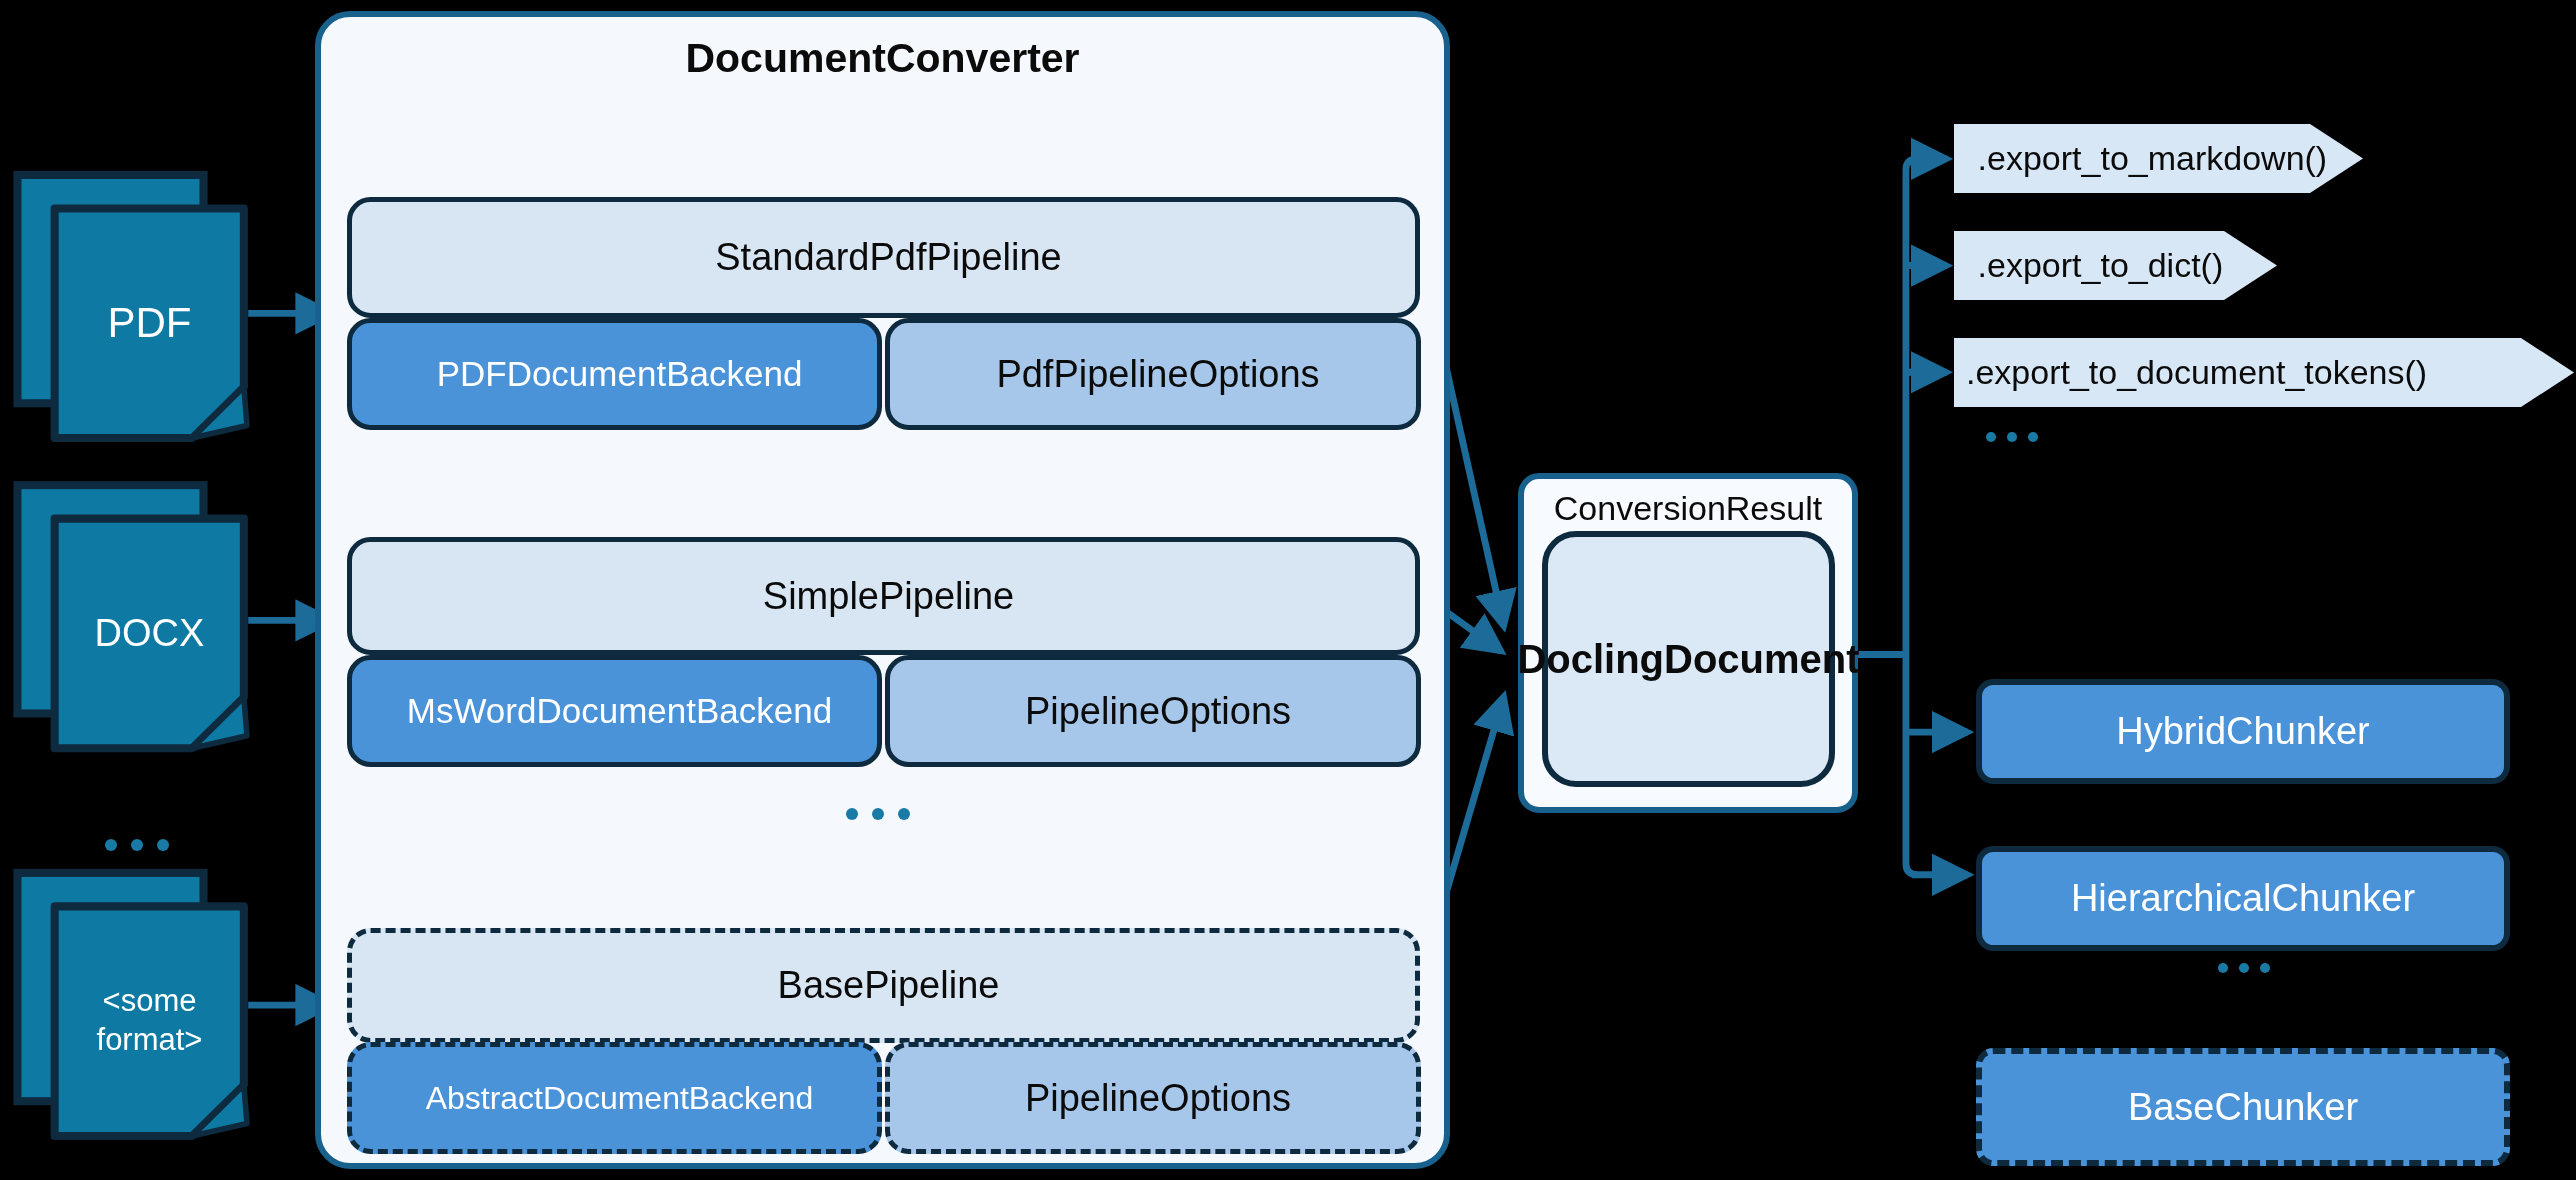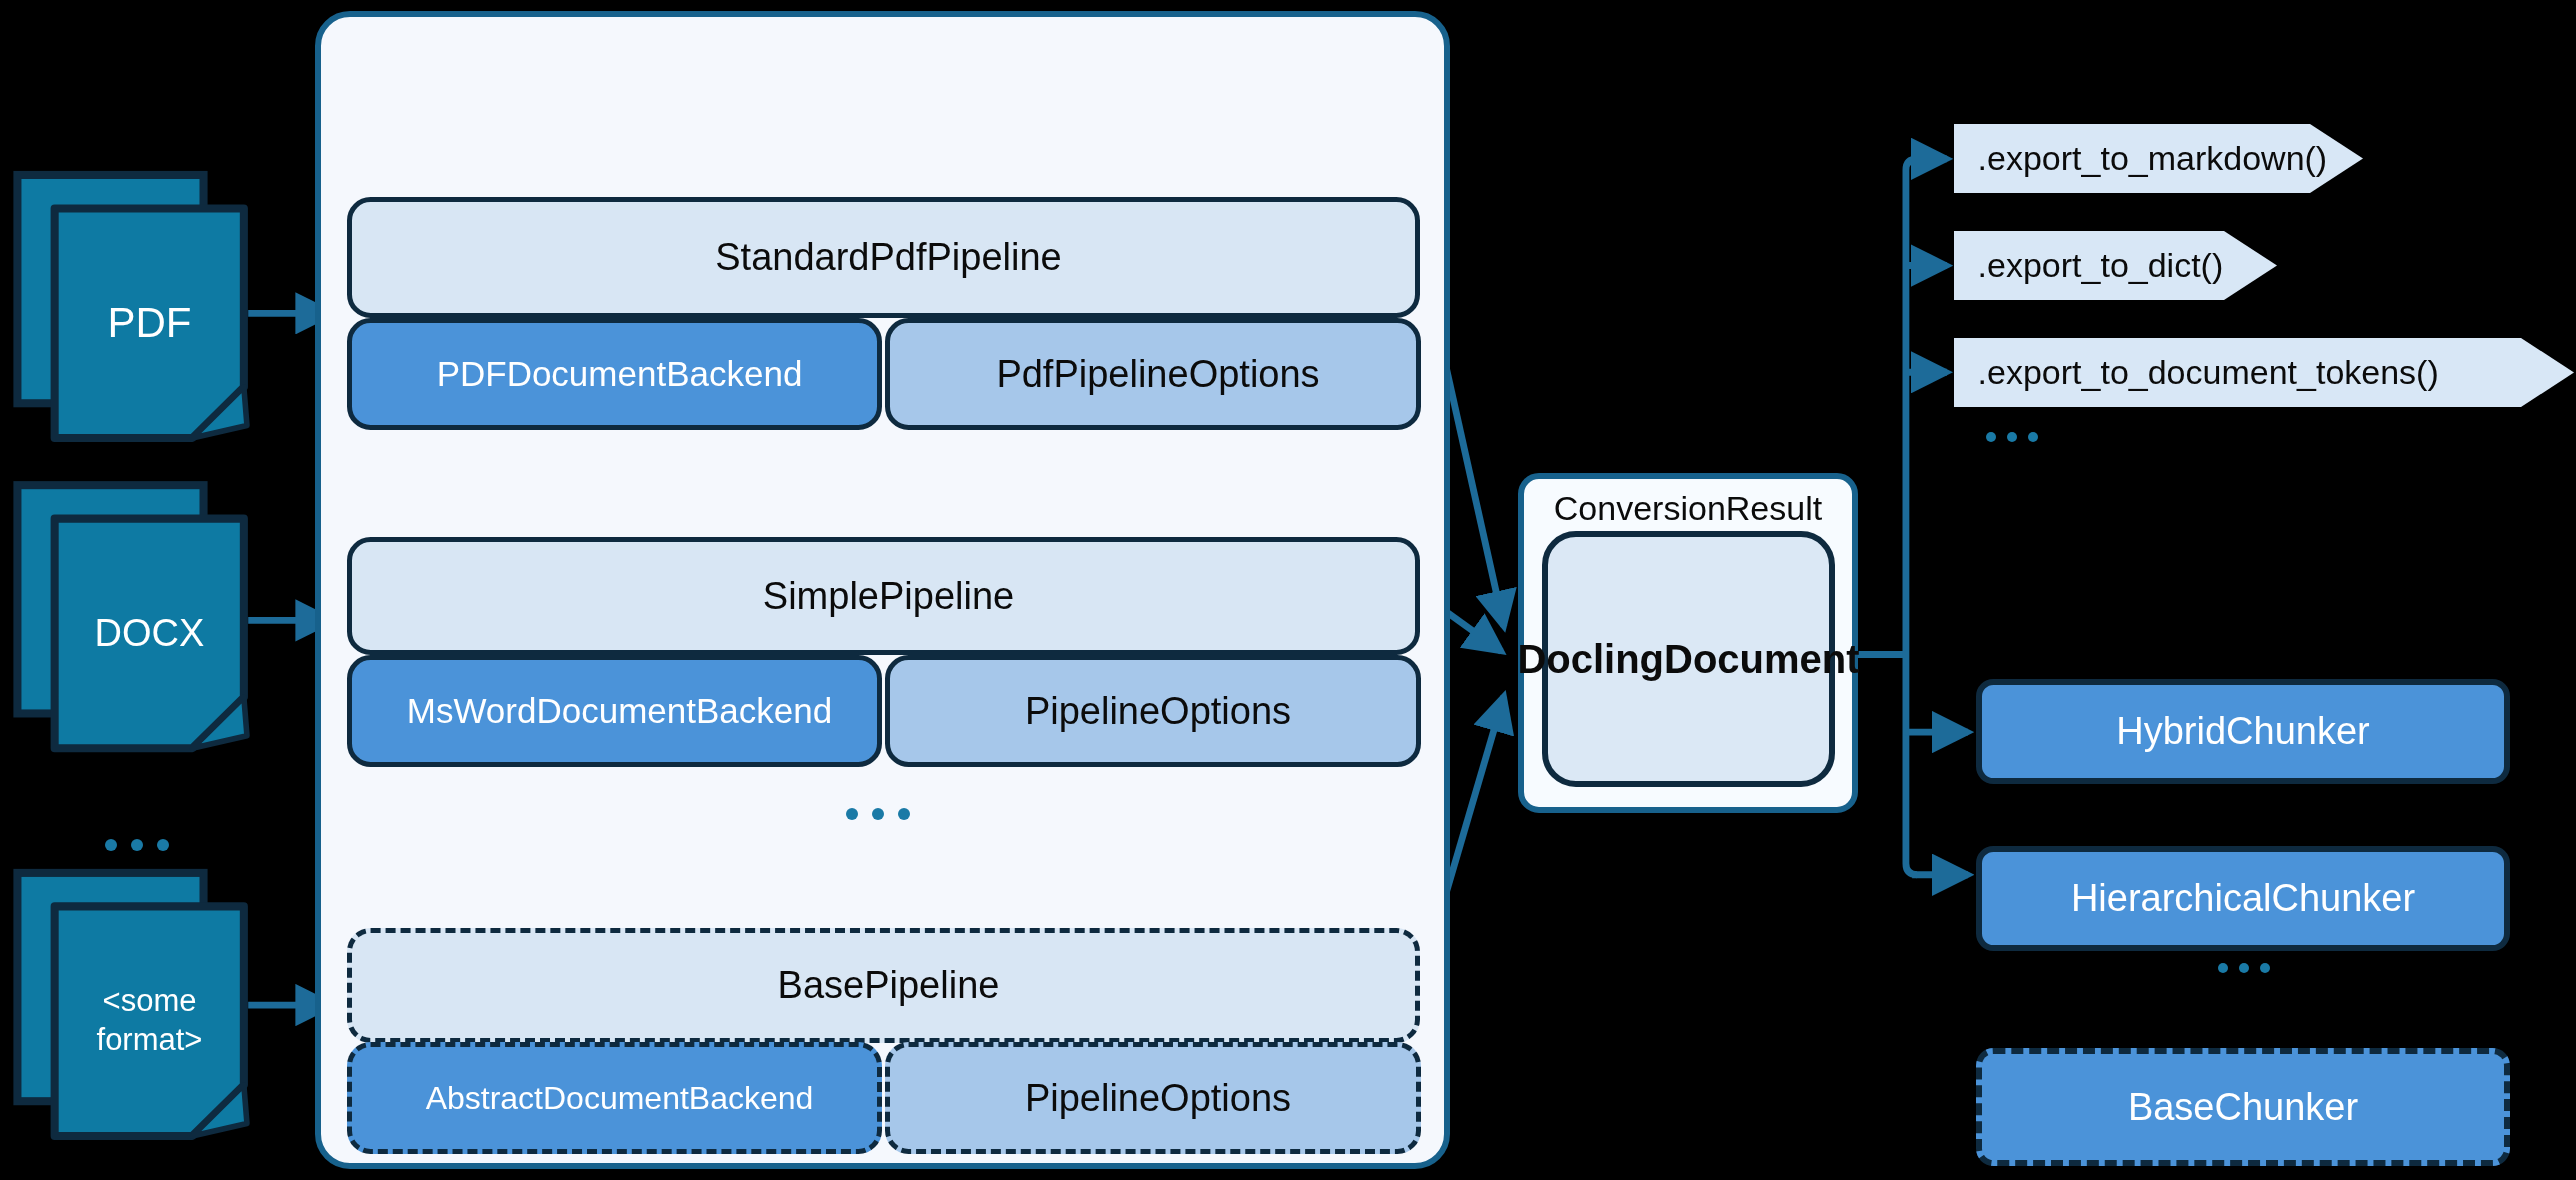--- a/index.html
+++ b/index.html
@@ -129,20 +129,21 @@
     <span>format&gt;</span>
   </div>
 
   <div class="abs dots dots-20" style="left:98px;top:839px;">
       <i></i>
       <i></i>
       <i></i>
     </div>
 
   <div class="abs converter"></div>
+  <div class="abs flexc conv-title">DocumentConverter</div>
 
   <div class="abs flexc node pipe-label" style="left:347px;top:197px;width:1073px;height:121px;">StandardPdfPipeline</div>
   <div class="abs flexc node backend" style="left:347px;top:318px;width:535px;height:112px;">PDFDocumentBackend</div>
   <div class="abs flexc node options" style="left:885px;top:318px;width:536px;height:112px;">PdfPipelineOptions</div>
 
   <div class="abs flexc node pipe-label" style="left:347px;top:537px;width:1073px;height:118px;">SimplePipeline</div>
   <div class="abs flexc node backend" style="left:347px;top:655px;width:535px;height:112px;">MsWordDocumentBackend</div>
   <div class="abs flexc node options" style="left:885px;top:655px;width:536px;height:112px;">PipelineOptions</div>
 
   <div class="abs dots dots-20" style="left:839px;top:808px;">
@@ -157,21 +158,21 @@
 
   <div class="abs convresult"></div>
   <div class="abs flexc convresult-label">ConversionResult</div>
   <div class="abs flexc docling" style="flex-direction:row;">
     <span>Docling</span>
     <span>Document</span>
   </div>
 
   <div class="abs export" style="left:1954px;top:124px;width:409px;">.export_to_markdown()</div>
   <div class="abs export" style="left:1954px;top:231px;width:323px;">.export_to_dict()</div>
-  <div class="abs export" style="left:1954px;top:338px;width:620px;">.export_to_document_tokens()</div>
+  <div class="abs export" style="left:1954px;top:338px;width:620px;padding-left:12px;">.export_to_document_tokens()</div>
   <div class="abs dots dots-16" style="left:1980px;top:432px;">
       <i></i>
       <i></i>
       <i></i>
     </div>
 
   <div class="abs flexc chunker" style="top:679px;">HybridChunker</div>
   <div class="abs flexc chunker" style="top:846px;">HierarchicalChunker</div>
   <div class="abs dots dots-16" style="left:2212px;top:963px;">
       <i></i>

